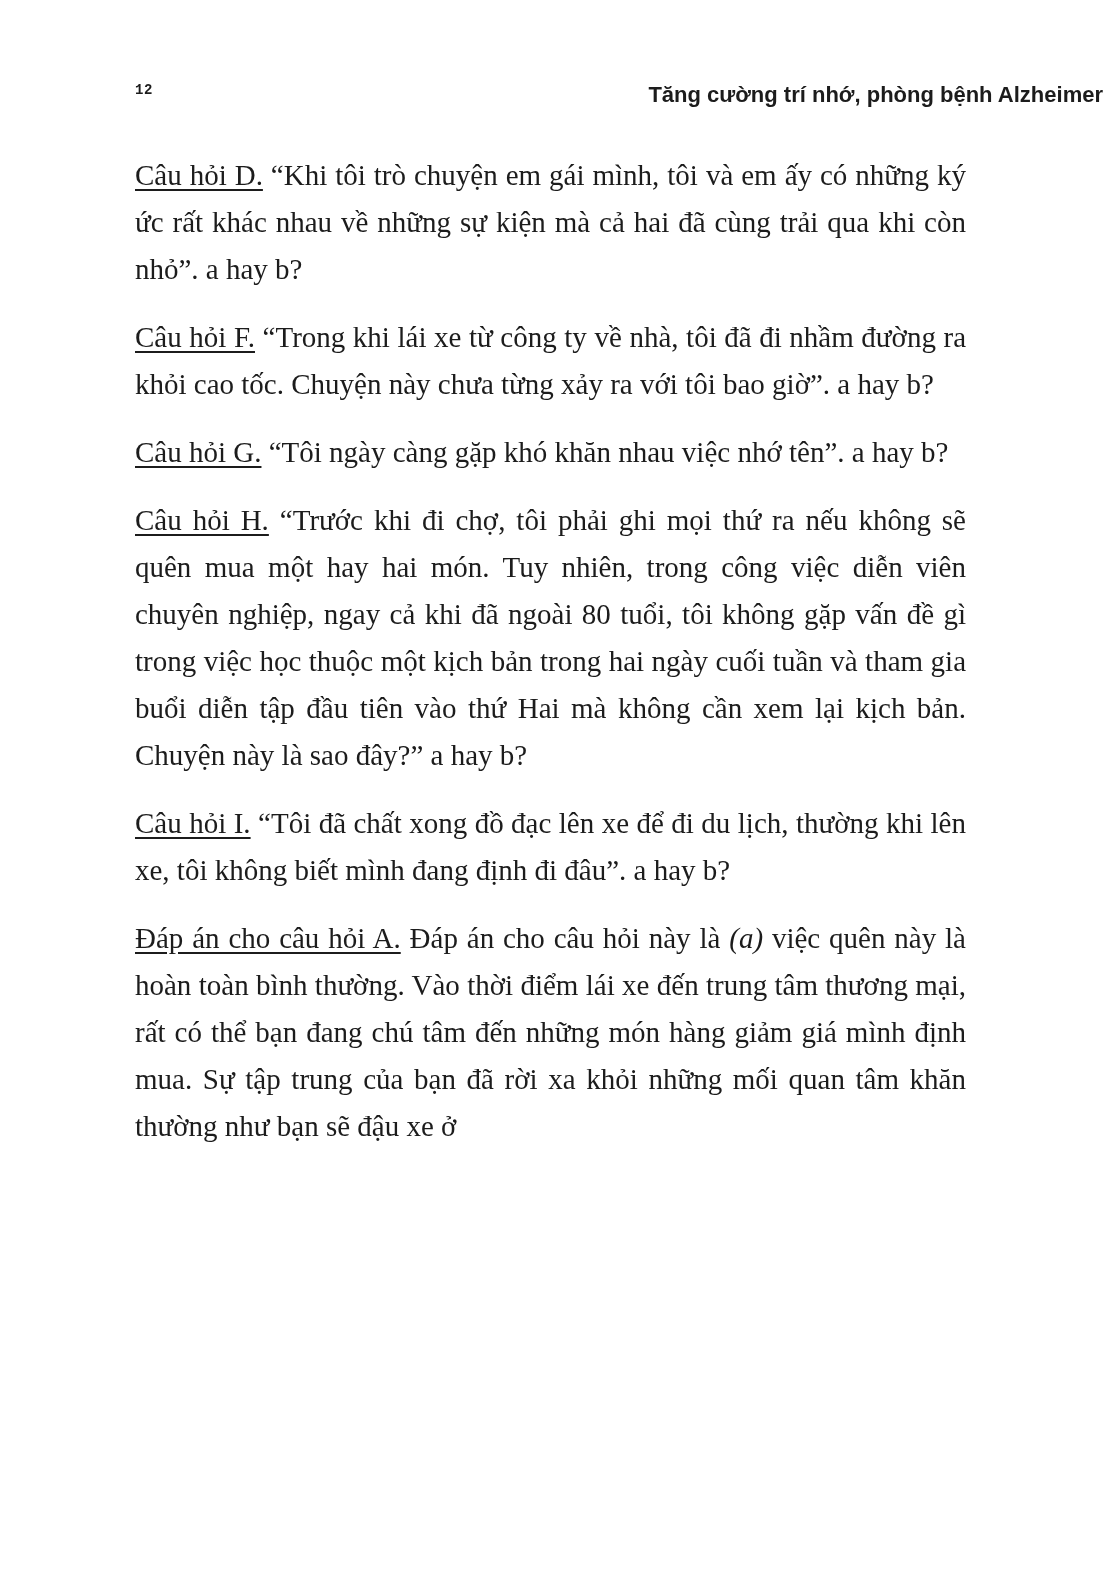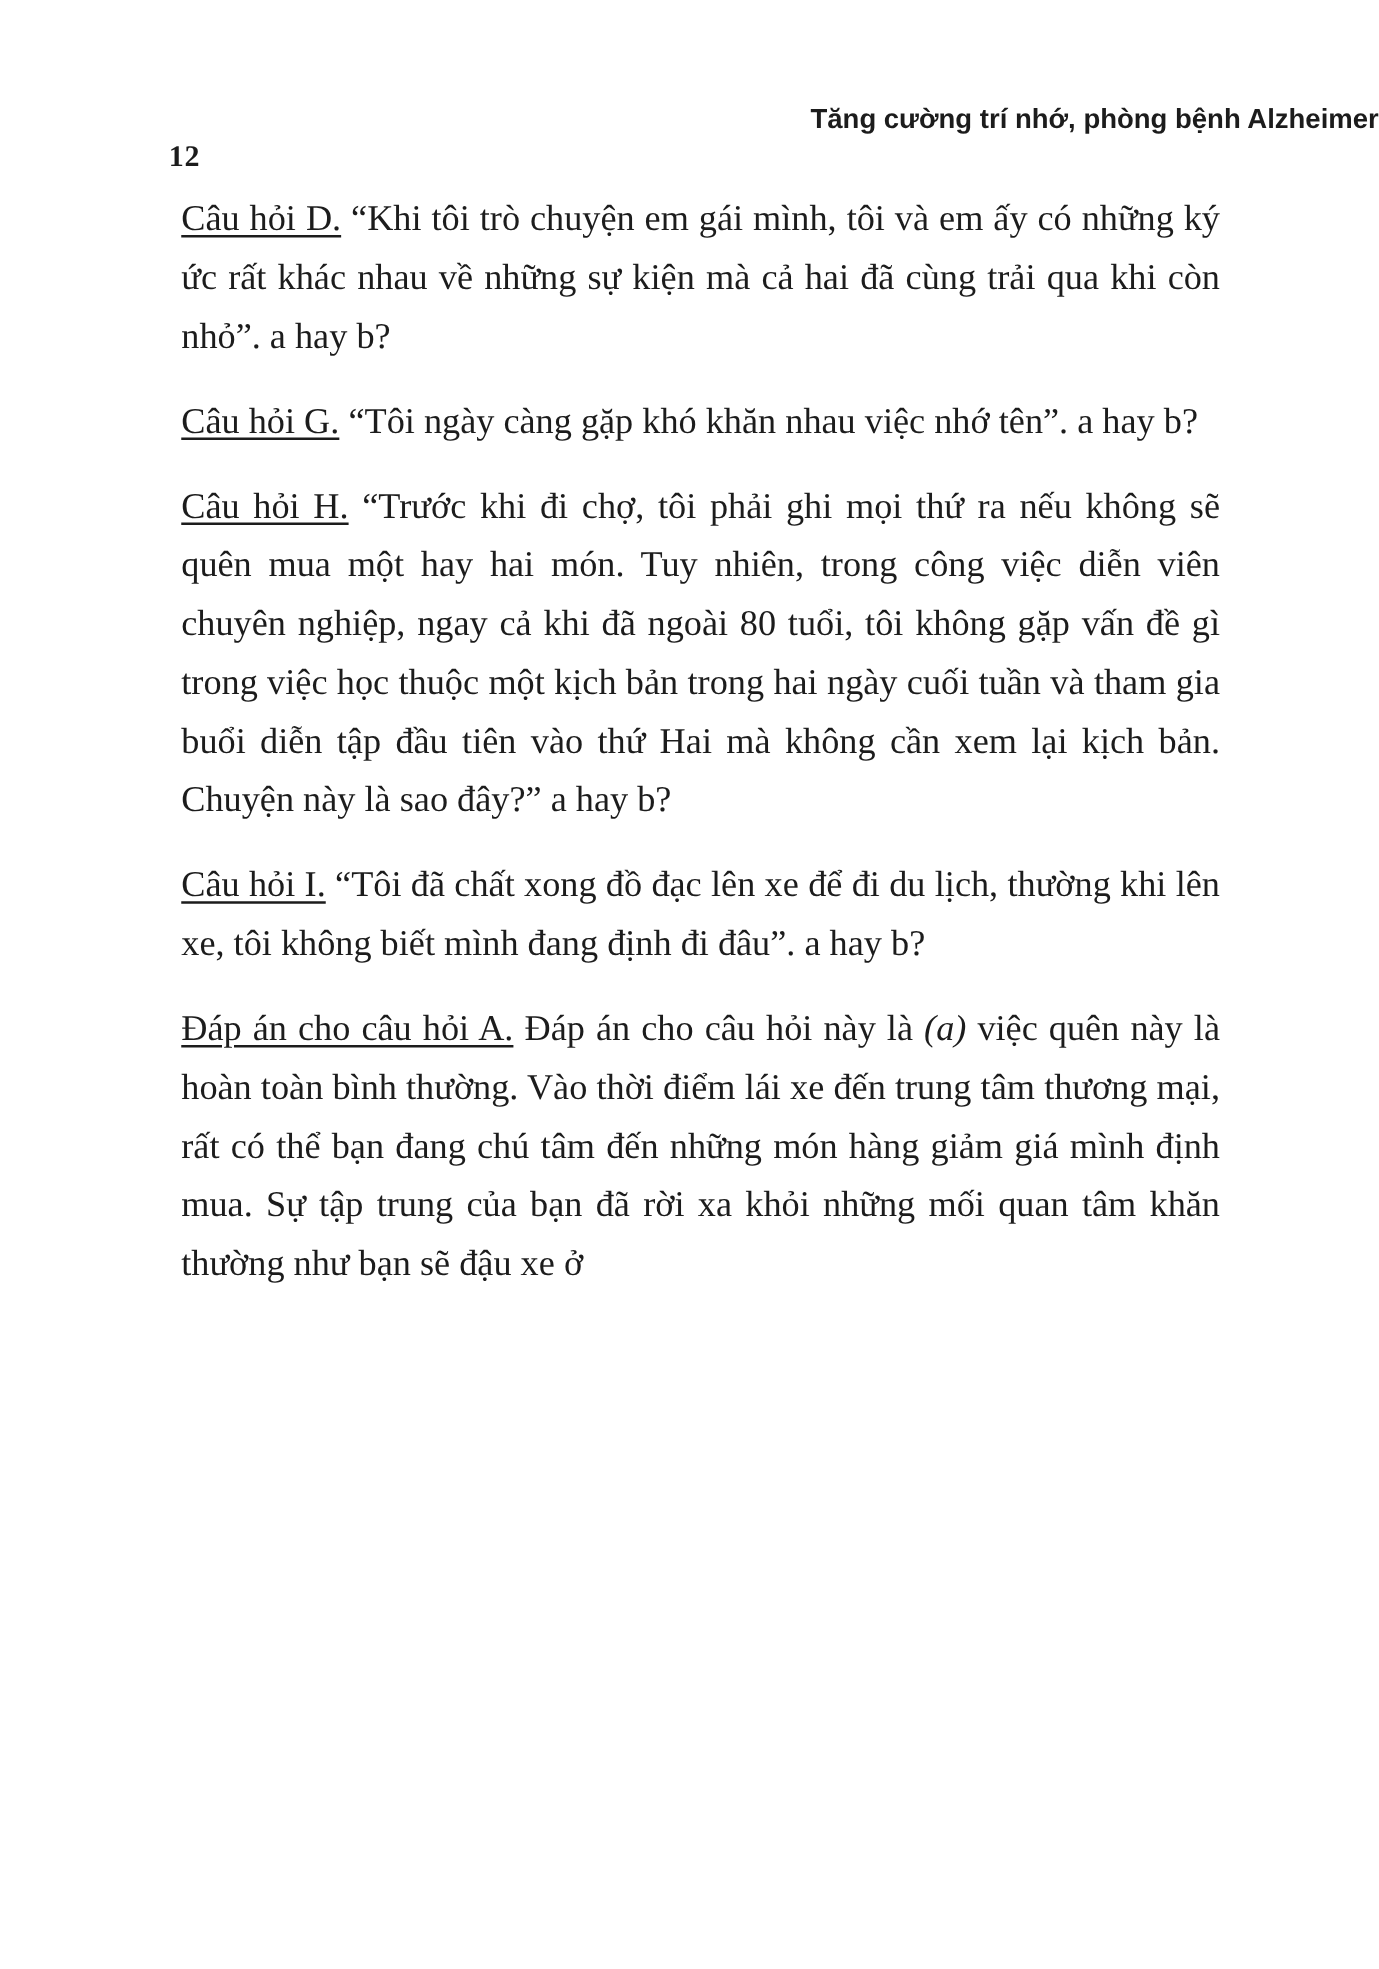--- a/index.html
+++ b/index.html
@@ -19,38 +19,37 @@
     position: absolute;
     top: 82px;
     left: 0;
     width: 1103px;
     height: 30px;
   }
   .page-number {
     position: absolute;
     left: 135px;
     top: 0;
-    font-family: Liberation Serif, serif;
-    font-size: 24px;
+    font-family: Liberation Mono, monospace;
+    font-size: 14px;
     font-weight: 600;
     letter-spacing: 0.5px;
-    margin-top: 31px;
   }
   .running-title {
     display: block;
     width: 100%;
     text-align: right;
     font-family: "Liberation Sans", sans-serif;
     font-size: 22px;
     font-weight: 700;
   }
   .content {
     position: absolute;
     top: 152px;
-    left: 145px;
+    left: 135px;
     width: 831px;
     font-family: Liberation Serif, serif;
   }
   .para {
     margin: 0 0 21px 0;
     font-size: 29px;
     line-height: 47px;
     text-align: justify;
   }
   .lead {
@@ -67,20 +66,21 @@
 
 <header class="page-header">
   <span class="page-number">12</span>
   <span class="running-title">Tăng cường trí nhớ, phòng bệnh Alzheimer</span>
 </header>
 
 <main class="content">
   <p class="para"><span class="lead">Câu hỏi D.</span><span> “Khi tôi trò chuyện em gái mình, tôi và em ấy có những ký ức rất khác nhau về những sự kiện mà cả hai đã cùng trải qua khi còn nhỏ”. a hay b?</span><em></em><span></span></p>
 
 
+  <p class="para"><span class="lead">Câu hỏi F.</span><span> “Trong khi lái xe từ công ty về nhà, tôi đã đi nhầm đường ra khỏi cao tốc. Chuyện này chưa từng xảy ra với tôi bao giờ”. a hay b?</span><em></em><span></span></p>
 
   <p class="para"><span class="lead">Câu hỏi G.</span><span> “Tôi ngày càng gặp khó khăn nhau việc nhớ tên”. a hay b?</span><em></em><span></span></p>
 
   <p class="para"><span class="lead">Câu hỏi H.</span><span> “Trước khi đi chợ, tôi phải ghi mọi thứ ra nếu không sẽ quên mua một hay hai món. Tuy nhiên, trong công việc diễn viên chuyên nghiệp, ngay cả khi đã ngoài 80 tuổi, tôi không gặp vấn đề gì trong việc học thuộc một kịch bản trong hai ngày cuối tuần và tham gia buổi diễn tập đầu tiên vào thứ Hai mà không cần xem lại kịch bản. Chuyện này là sao đây?” a hay b?</span><em></em><span></span></p>
 
   <p class="para"><span class="lead">Câu hỏi I.</span><span> “Tôi đã chất xong đồ đạc lên xe để đi du lịch, thường khi lên xe, tôi không biết mình đang định đi đâu”. a hay b?</span><em></em><span></span></p>
 
   <p class="para"><span class="lead">Đáp án cho câu hỏi A.</span><span> Đáp án cho câu hỏi này là </span><em>(a)</em><span> việc quên này là hoàn toàn bình thường. Vào thời điểm lái xe đến trung tâm thương mại, rất có thể bạn đang chú tâm đến những món hàng giảm giá mình định mua. Sự tập trung của bạn đã rời xa khỏi những mối quan tâm khăn thường như bạn sẽ đậu xe ở</span></p>
 </main>
 

